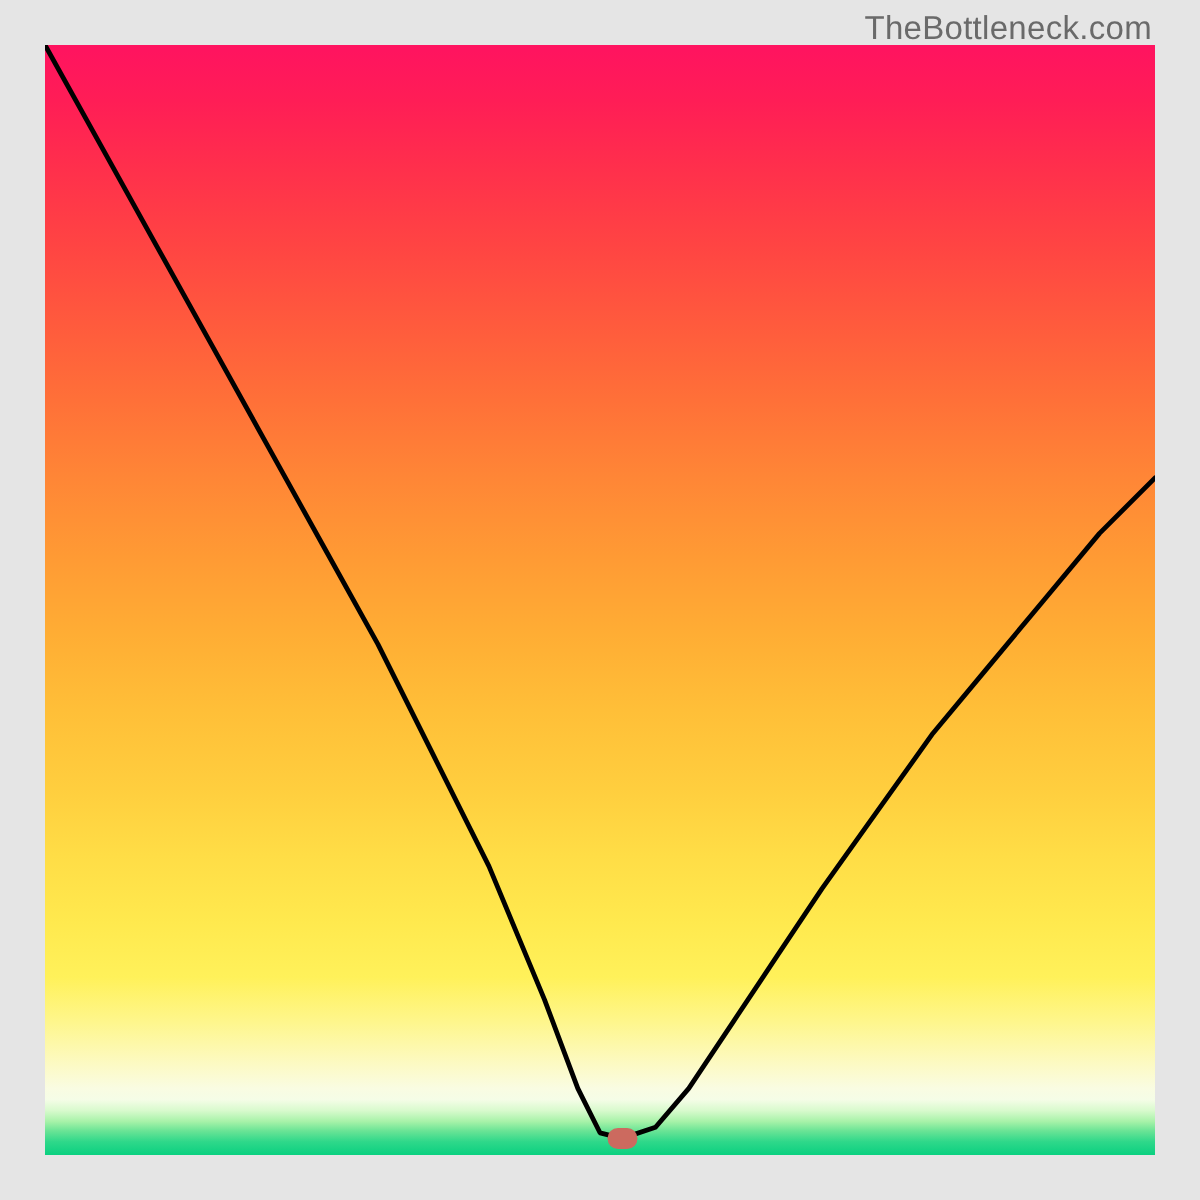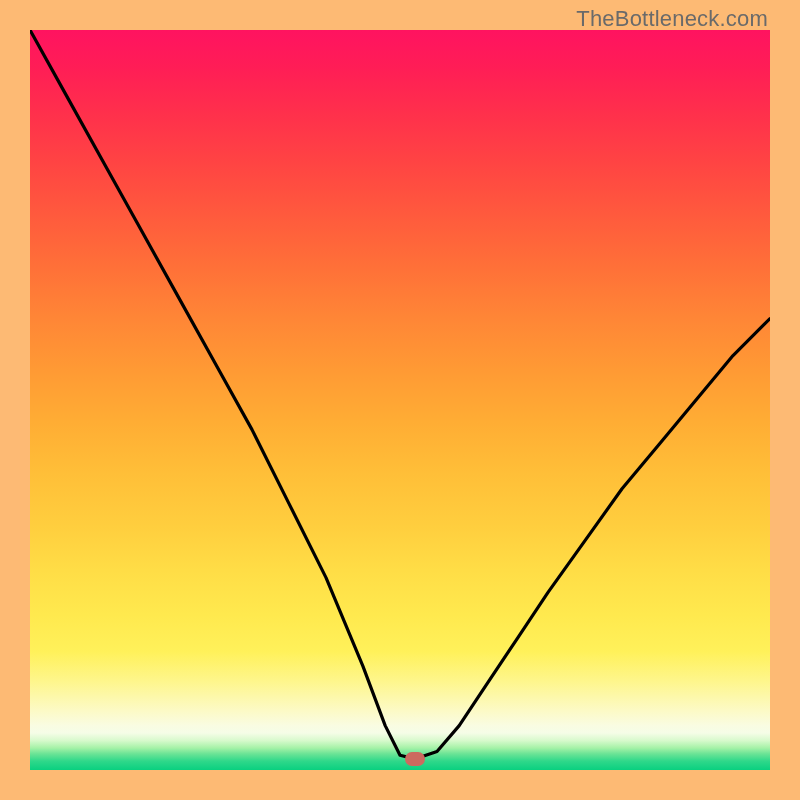--- a/index.html
+++ b/index.html
@@ -8,21 +8,21 @@
     width: 800px;
     height: 800px;
     background: #000;
     font-family: Arial, Helvetica, sans-serif;
     overflow: hidden;
   }
   .stage {
     position: relative;
     width: 800px;
     height: 800px;
-    background: #fdba74;
+    background: #e5e5e5;
   }
   .plot {
     position: absolute;
     left: 30px;
     top: 30px;
     width: 740px;
     height: 740px;
     background: linear-gradient(
       to top,
       #0ad080 0%,

